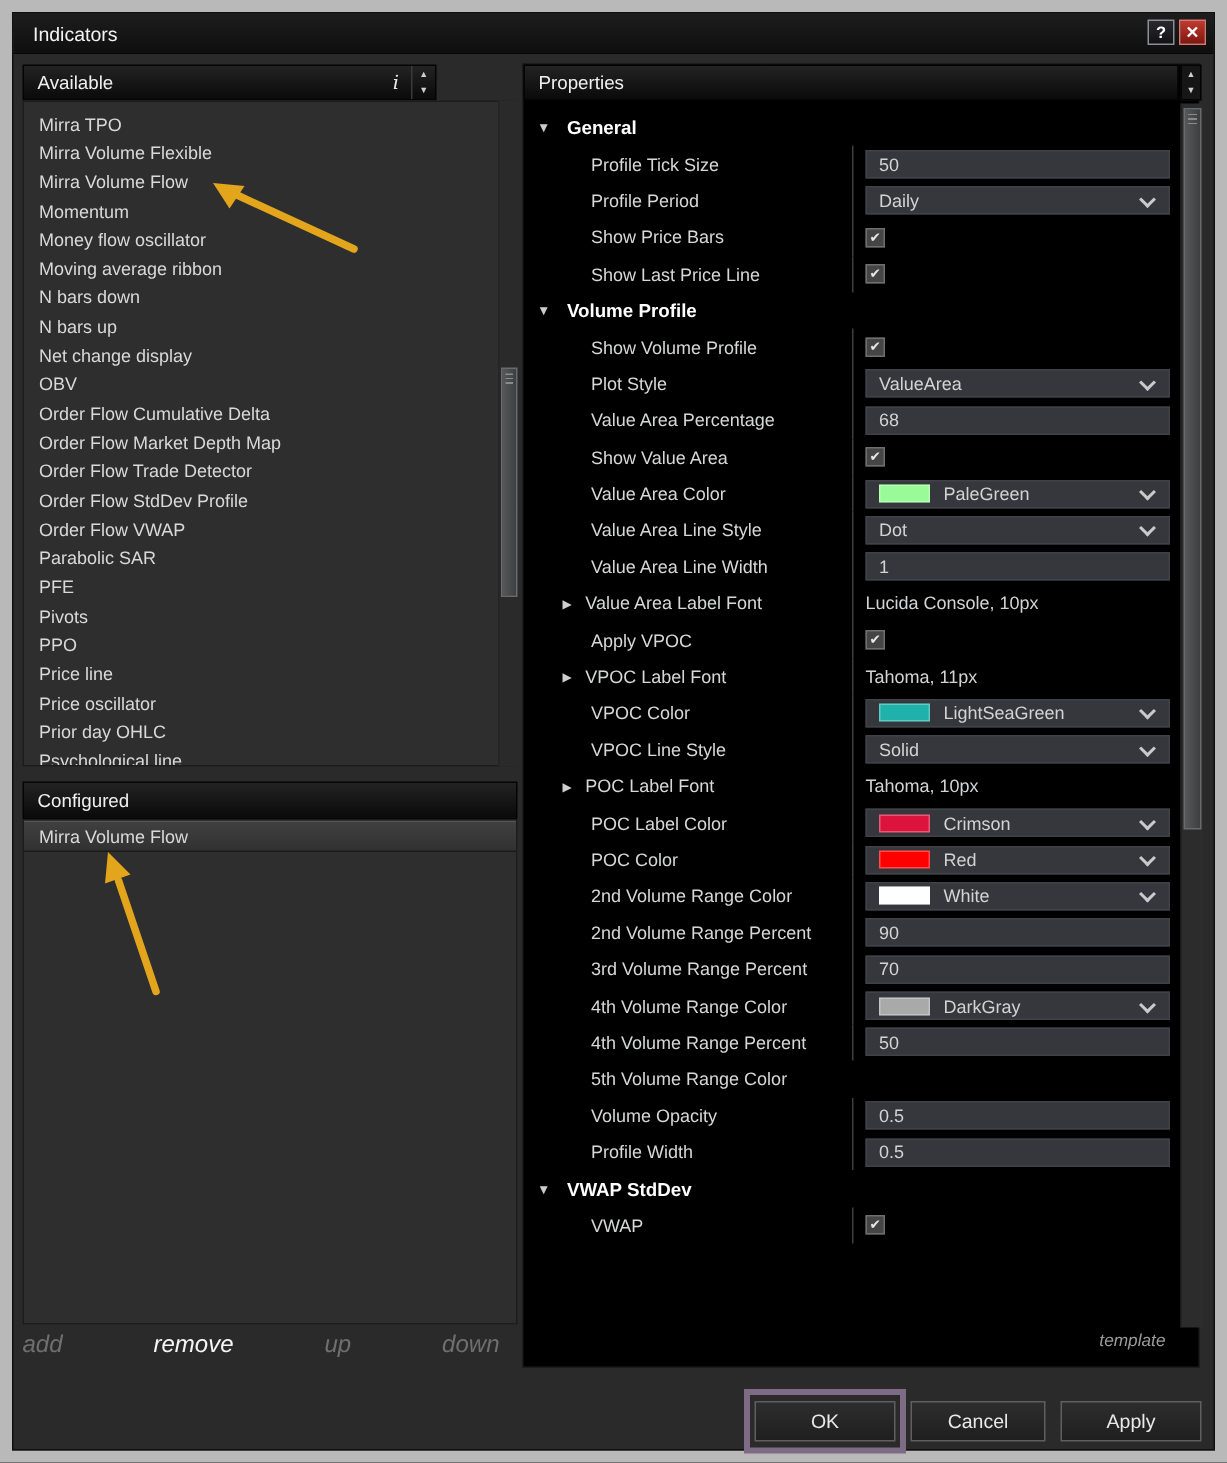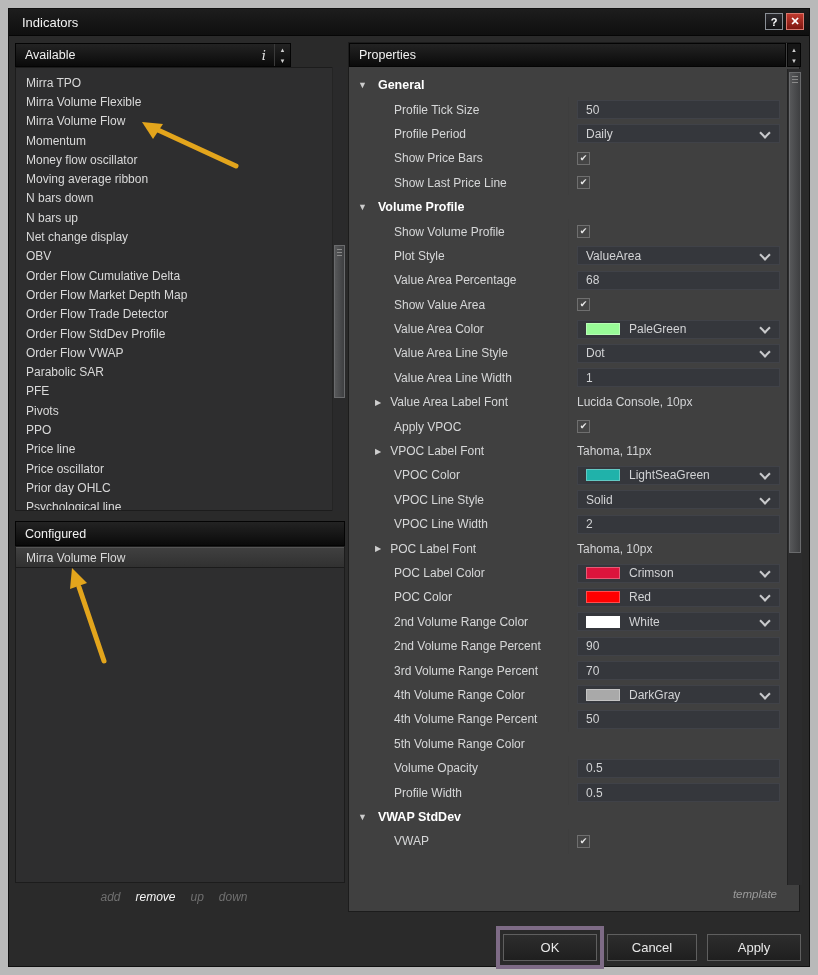--- a/index.html
+++ b/index.html
@@ -68,30 +68,30 @@
   .scroll-thumb {
     position:absolute; left:1px; right:1px;
     background:linear-gradient(90deg,#57585a,#3e3f41);
     border:1px solid #6a6b6d; box-sizing:border-box;
   }
   .scroll-thumb::before {
     content:""; position:absolute; left:2px; right:2px; top:3px; height:7px;
     background:repeating-linear-gradient(#8a8a8a 0 1px, transparent 1px 3px);
   }
   .actions-row {
-    position:absolute; display:flex; justify-content:center; align-items:center;
-    gap:15px; font-size:12px; font-style:italic; padding-right:12px; box-sizing:border-box;
+    position:absolute; display:flex; justify-content:space-between; align-items:center;
+    gap:15px; font-size:16px; font-style:italic; padding-right:12px; box-sizing:border-box;
   }
   .action-link { color:#6f6f6f; }
   .action-link.em { color:#f5f5f5; }
 
   
   .props-panel {
     position:absolute; left:348px; top:42px; width:452px; height:870px;
-    box-sizing:border-box; background:#404040; border:1px solid #1c1c1c;
+    box-sizing:border-box; background:#000000; border:1px solid #1c1c1c;
   }
   .props-hdr { left:0; top:0; width:437px; height:24px; }
   .props-spin { position:absolute; left:438px; top:0; width:14px; height:24px;
     display:flex; flex-direction:column; background:#161616; border:1px solid #040404; box-sizing:border-box; }
   .props-scroll { position:absolute; left:438px; top:26px; width:14px; height:816px;
     background:#2c2c2d; border-left:1px solid #222; }
   .props-rows { position:absolute; left:0; top:30px; width:438px; }
 
   .prow { display:flex; align-items:center; height:24.4px; font-size:12px; position:relative; }
   .plabel { width:219px; box-sizing:border-box; padding-left:45px; color:#d6d7d8;
@@ -393,28 +393,20 @@
         <span class="chevron"></span>
       </div>
     </div>
   </div>
         <div class="prow">
     <div class="plabel">VPOC Line Style</div>
     <div class="pvalue">
       <div class="field">
         <span>Solid</span>
         <span class="chevron"></span>
-      </div>
-    </div>
-  </div>
-        <div class="prow">
-    <div class="plabel">VPOC Line Width</div>
-    <div class="pvalue">
-      <div class="field">
-        <span>2</span>
       </div>
     </div>
   </div>
         <div class="prow">
     <div class="plabel">
       <span class="exp-tri">▶</span>
       <span>POC Label Font</span>
     </div>
     <div class="pvalue">
       <span class="textval">Tahoma, 10px</span>

